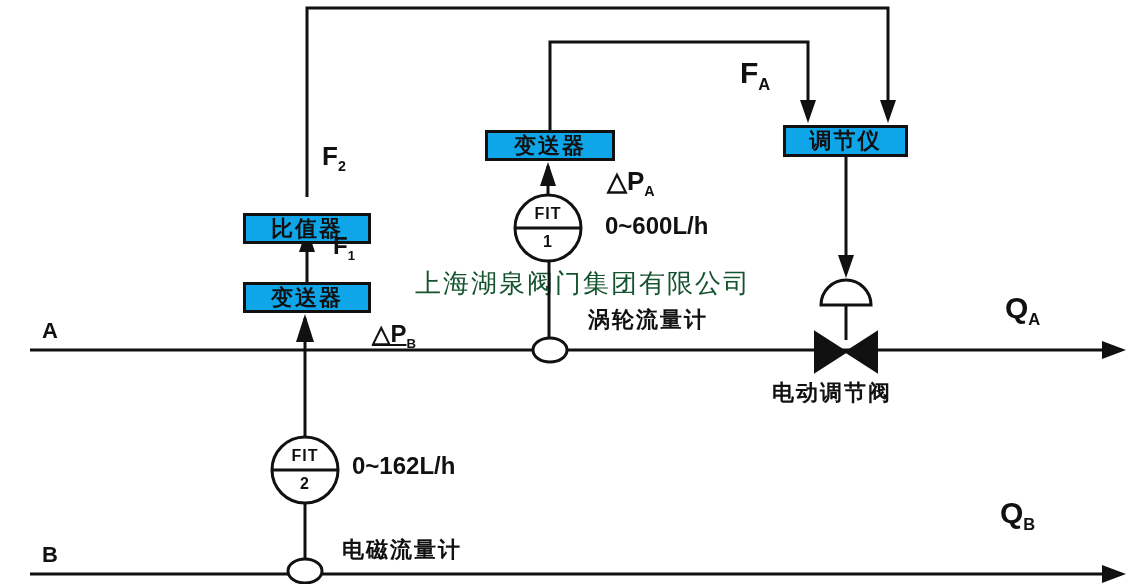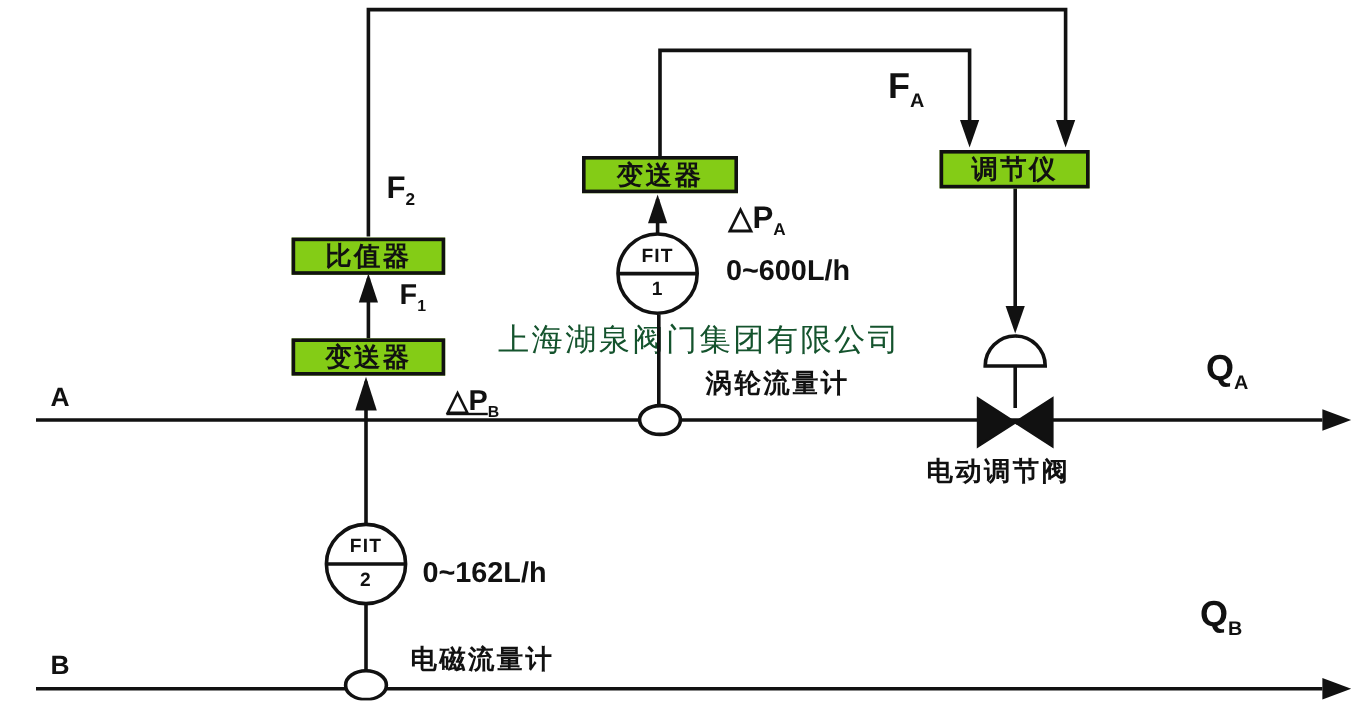--- a/index.html
+++ b/index.html
@@ -7,21 +7,21 @@
     position:relative;width:1136px;height:584px;background:#ffffff;
     font-family:"Liberation Sans", sans-serif;color:#111;overflow:hidden;
   }
   .layer-svg{position:absolute;left:0;top:0;z-index:1;}
   .watermark{
     position:absolute;left:415px;top:266px;z-index:0;
     font-size:26px;letter-spacing:2px;color:#14532d;white-space:nowrap;
     font-weight:normal;
   }
   .box{
-    position:absolute;box-sizing:border-box;border:3px solid #111;background:#84cc16;
+    position:absolute;box-sizing:border-box;border:3px solid #111;background:#0ea5e9;
     display:flex;align-items:center;justify-content:center;
     font-size:22px;font-weight:bold;letter-spacing:2px;z-index:2;white-space:nowrap;
   }
   .lbl{position:absolute;font-weight:bold;white-space:nowrap;z-index:3;}
   .s22{font-size:22px;}
   .s24{font-size:24px;}
   .s26{font-size:26px;}
   .s30{font-size:30px;}
   .lbl sub{font-size:0.55em;font-weight:bold;}
   .fit-text{
@@ -81,21 +81,21 @@
 
       <path d="M821,305 A25,25 0 0 1 871,305 Z"></path>
     </g>
 
     <g fill="#111" stroke="#111" stroke-width="2">
       <polygon points="815,332 815,372 846,352"></polygon>
       <polygon points="877,332 877,372 846,352"></polygon>
     </g>
   </svg>
 
-  <div class="box" style="left:243px;top:198px;width:128px;height:31px;">
+  <div class="box" style="left:243px;top:213px;width:128px;height:31px;">
     <span>比值器</span>
   </div>
   <div class="box" style="left:243px;top:282px;width:128px;height:31px;">
     <span>变送器</span>
   </div>
   <div class="box" style="left:485px;top:130px;width:130px;height:31px;">
     <span>变送器</span>
   </div>
   <div class="box" style="left:783px;top:125px;width:125px;height:32px;">
     <span>调节仪</span>
@@ -125,18 +125,18 @@
     <span>F</span><sub>A</sub>
   </div>
   <div class="lbl s26" style="left:607px;top:166px;">
     <span>△P</span><sub>A</sub>
   </div>
   <div class="lbl s24" style="left:372px;top:320px;text-decoration:underline;">
     <span>△P</span><sub>B</sub>
   </div>
 
   <div class="lbl s24" style="left:605px;top:212px;">0~600L/h</div>
-  <div class="lbl s24" style="left:352px;top:464px;">0~162L/h</div>
+  <div class="lbl s24" style="left:352px;top:452px;">0~162L/h</div>
   <div class="lbl s22" style="left:588px;top:305px;letter-spacing:2px;">涡轮流量计</div>
   <div class="lbl s22" style="left:342px;top:535px;letter-spacing:2px;">电磁流量计</div>
   <div class="lbl s22" style="left:772px;top:378px;letter-spacing:2px;">电动调节阀</div>
 
 </div>
 
 </body></html>

